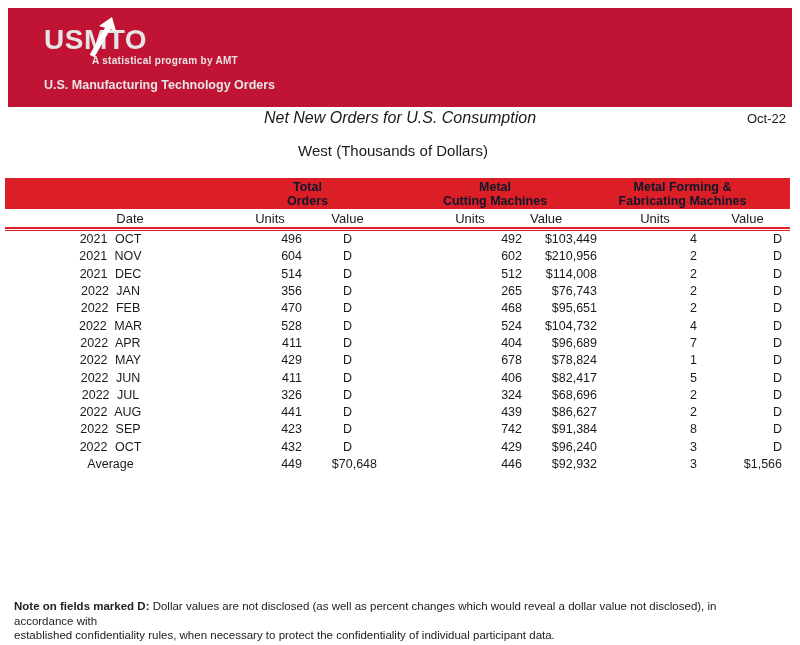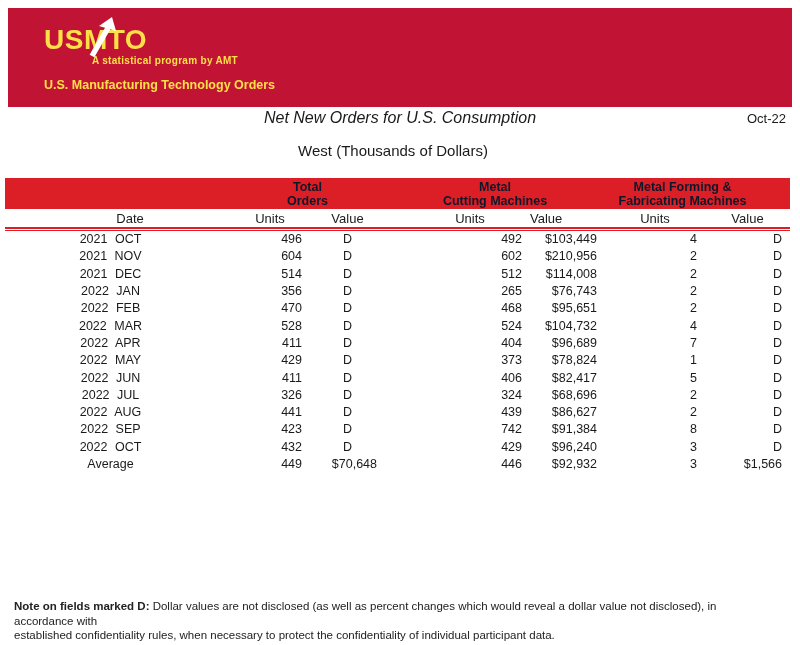--- a/index.html
+++ b/index.html
@@ -2,21 +2,21 @@
 <html style="--banner-bg: #C11334; --accent: #DC1E26;"><head>
 <meta charset="utf-8">
 <style>
   * { margin:0; padding:0; box-sizing:border-box; }
   html,body { width:800px; height:645px; background:#ffffff; overflow:hidden;
               font-family:"Liberation Sans","DejaVu Sans",sans-serif; color:#1a1a1a; }
   .page { position:relative; width:800px; height:645px; }
 
   
   .banner { position:absolute; left:8px; top:8px; width:784px; height:99px;
-            background:var(--banner-bg,#C11334); color:#fde047; }
+            background:var(--banner-bg,#C11334); color:#e5e5e5; }
   .logo-wrap { position:absolute; left:36px; top:18px; }
   .logo-text { font-size:28px; font-weight:bold; letter-spacing:0.5px; line-height:28px; }
   .logo-arrow { position:absolute; left:41px; top:-10px; width:34px; height:42px; overflow:visible; }
   .logo-tagline { font-size:10px; font-weight:bold; letter-spacing:0.3px; margin-top:1px;margin-left:48px; }
   .banner-subtitle { position:absolute; left:36px; top:70px; font-size:12.5px; font-weight:bold; }
 
   
   .title-row { position:absolute; left:0; top:109px; width:800px; text-align:center; }
   .report-title { font-size:16px; font-style:italic; }
   .report-date { position:absolute; right:14px; top:2px; font-size:13px; font-style:normal; }
@@ -180,21 +180,21 @@
     <td class="c-num">404</td>
     <td class="c-num">$96,689</td>
     <td class="c-num">7</td>
     <td class="c-num">D</td>
   </tr>
 
   <tr>
     <td class="c-date">2022 MAY</td>
     <td class="c-num">429</td>
     <td class="c-num center-d">D</td>
-    <td class="c-num">373</td>
+    <td class="c-num">678</td>
     <td class="c-num">$78,824</td>
     <td class="c-num">1</td>
     <td class="c-num">D</td>
   </tr>
 
   <tr>
     <td class="c-date">2022 JUN</td>
     <td class="c-num">411</td>
     <td class="c-num center-d">D</td>
     <td class="c-num">406</td>

